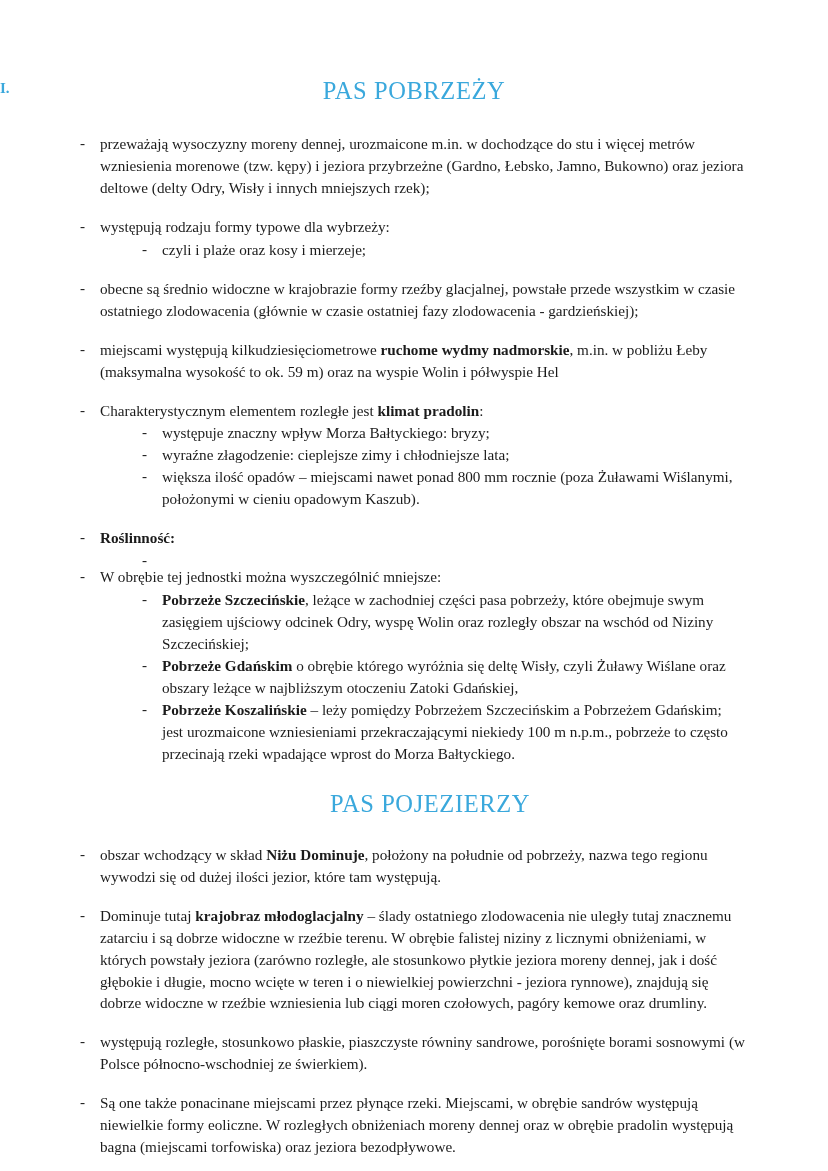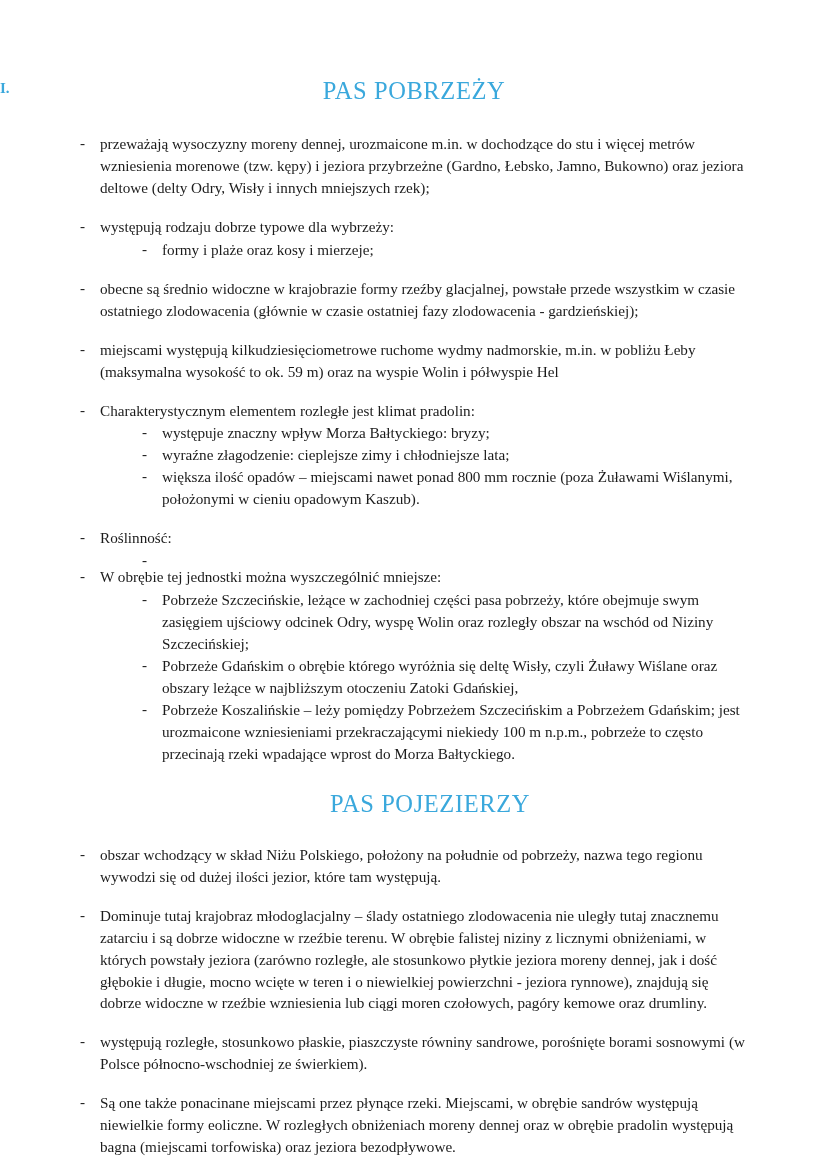--- a/index.html
+++ b/index.html
@@ -81,45 +81,45 @@
     padding-left: 62px;
     margin-top: 1px;
   }
   .sub > .dash {
     position: absolute;
     left: 42px;
     top: -1px;
   }
   .sub.tight { margin-top: 0; }
 
-  b, strong { font-weight: 400; }
+  b, strong { font-weight: 700; }
 </style>
 </head>
 <body>
 
 <div class="page">
 
   <div class="section-head head-1">
     <span class="numeral">I.</span>
     <span>PAS POBRZEŻY</span>
   </div>
 
   <div class="content" style="margin-top:28px;">
 
     <div class="block">
       <span class="dash">-</span>
       <span>przeważają wysoczyzny moreny dennej, urozmaicone m.in. w dochodzące do stu i więcej metrów wzniesienia morenowe (tzw. kępy) i jeziora przybrzeżne (Gardno, Łebsko, Jamno, Bukowno) oraz jeziora deltowe (delty Odry, Wisły i innych mniejszych rzek);</span>
     </div>
 
     <div class="block">
       <span class="dash">-</span>
-      <span>występują rodzaju dobrze typowe dla wybrzeży:</span>
-      <div class="sub sub-top">
-        <span class="dash">-</span>
-        <span>formy i plaże oraz kosy i mierzeje;</span>
+      <span>występują rodzaju formy typowe dla wybrzeży:</span>
+      <div class="sub sub-top">
+        <span class="dash">-</span>
+        <span>czyli i plaże oraz kosy i mierzeje;</span>
       </div>
     </div>
 
     <div class="block">
       <span class="dash">-</span>
       <span>obecne są średnio widoczne w krajobrazie formy rzeźby glacjalnej, powstałe przede wszystkim w czasie ostatniego zlodowacenia (głównie w czasie ostatniej fazy zlodowacenia - gardzieńskiej);</span>
     </div>
 
     <div class="block">
       <span class="dash">-</span>
@@ -172,21 +172,21 @@
 
   <div class="section-head head-2">
     <span class="numeral"></span>
     <span>PAS POJEZIERZY</span>
   </div>
 
   <div class="content" style="margin-top:26px;">
 
     <div class="block">
       <span class="dash">-</span>
-      <span>obszar wchodzący w skład </span><b>Niżu Polskiego</b><span>, położony na południe od pobrzeży, nazwa tego regionu wywodzi się od dużej ilości jezior, które tam występują.</span>
+      <span>obszar wchodzący w skład </span><b>Niżu Dominuje</b><span>, położony na południe od pobrzeży, nazwa tego regionu wywodzi się od dużej ilości jezior, które tam występują.</span>
     </div>
 
     <div class="block">
       <span class="dash">-</span>
       <span>Dominuje tutaj </span><b>krajobraz młodoglacjalny</b><span> – ślady ostatniego zlodowacenia nie uległy tutaj znacznemu zatarciu i są dobrze widoczne w rzeźbie terenu. W obrębie falistej niziny z licznymi obniżeniami, w których powstały jeziora (zarówno rozległe, ale stosunkowo płytkie jeziora moreny dennej, jak i dość głębokie i długie, mocno wcięte w teren i o niewielkiej powierzchni - jeziora rynnowe), znajdują się dobrze widoczne w rzeźbie wzniesienia lub ciągi moren czołowych, pagóry kemowe oraz drumliny.</span>
     </div>
 
     <div class="block">
       <span class="dash">-</span>
       <span>występują rozległe, stosunkowo płaskie, piaszczyste równiny sandrowe, porośnięte borami sosnowymi (w Polsce północno-wschodniej ze świerkiem).</span>

